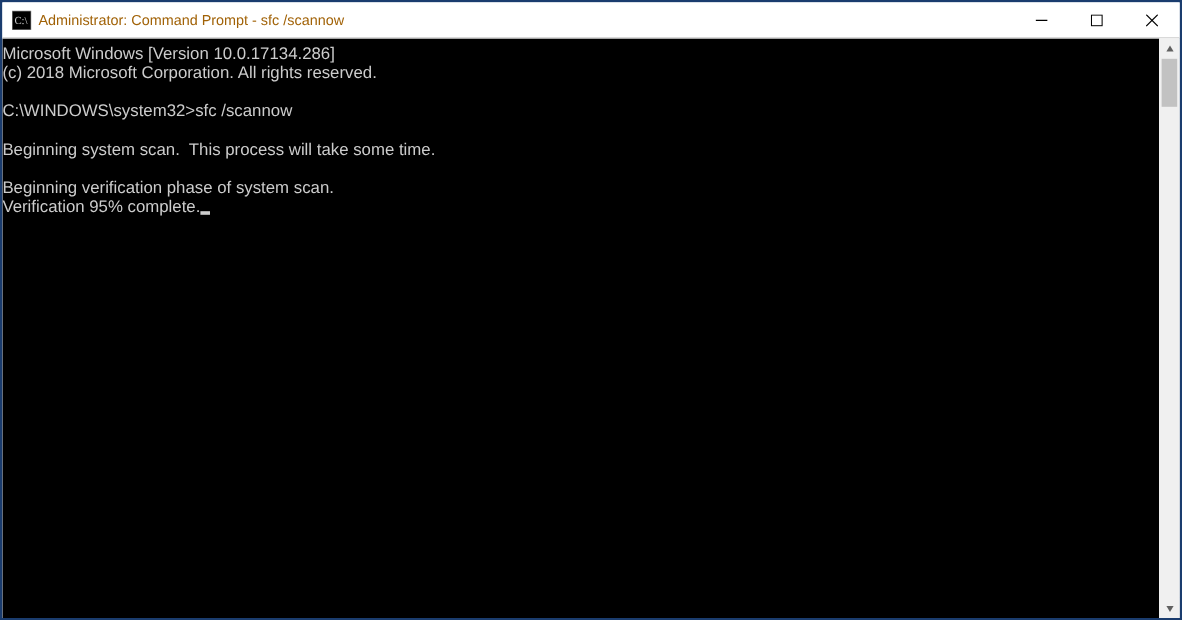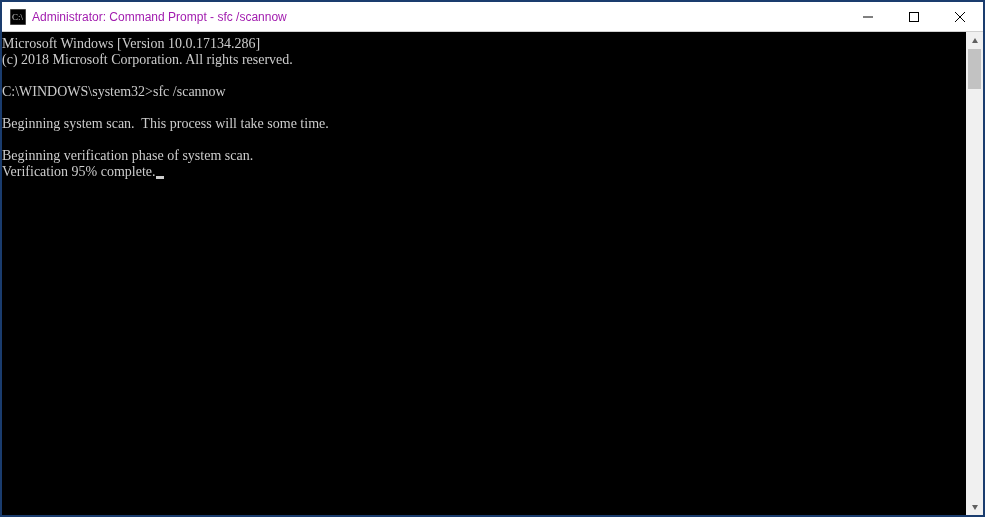--- a/index.html
+++ b/index.html
@@ -39,21 +39,21 @@
       display: flex;
       align-items: center;
       justify-content: center;
     }
     .title-icon svg {
       width: 16px;
       height: 16px;
     }
     .title-text {
       font-size: 12px;
-      color: #a21caf;
+      color: #a16207;
       flex: 1;
     }
     .window-controls {
       display: flex;
       height: 100%;
     }
     .control-btn {
       width: 46px;
       height: 100%;
       display: flex;
@@ -67,21 +67,21 @@
     }
     .content-wrap {
       flex: 1;
       display: flex;
       overflow: hidden;
     }
     .terminal {
       flex: 1;
       background: #000000;
       color: #cccccc;
-      font-family: Liberation Serif, serif;
+      font-family: Liberation Sans, sans-serif;
       font-size: 14px;
       line-height: 16px;
       padding: 4px 0 4px 0;
       white-space: pre;
       overflow: hidden;
       position: relative;
     }
     .scrollbar-v {
       width: 17px;
       background: #f0f0f0;

